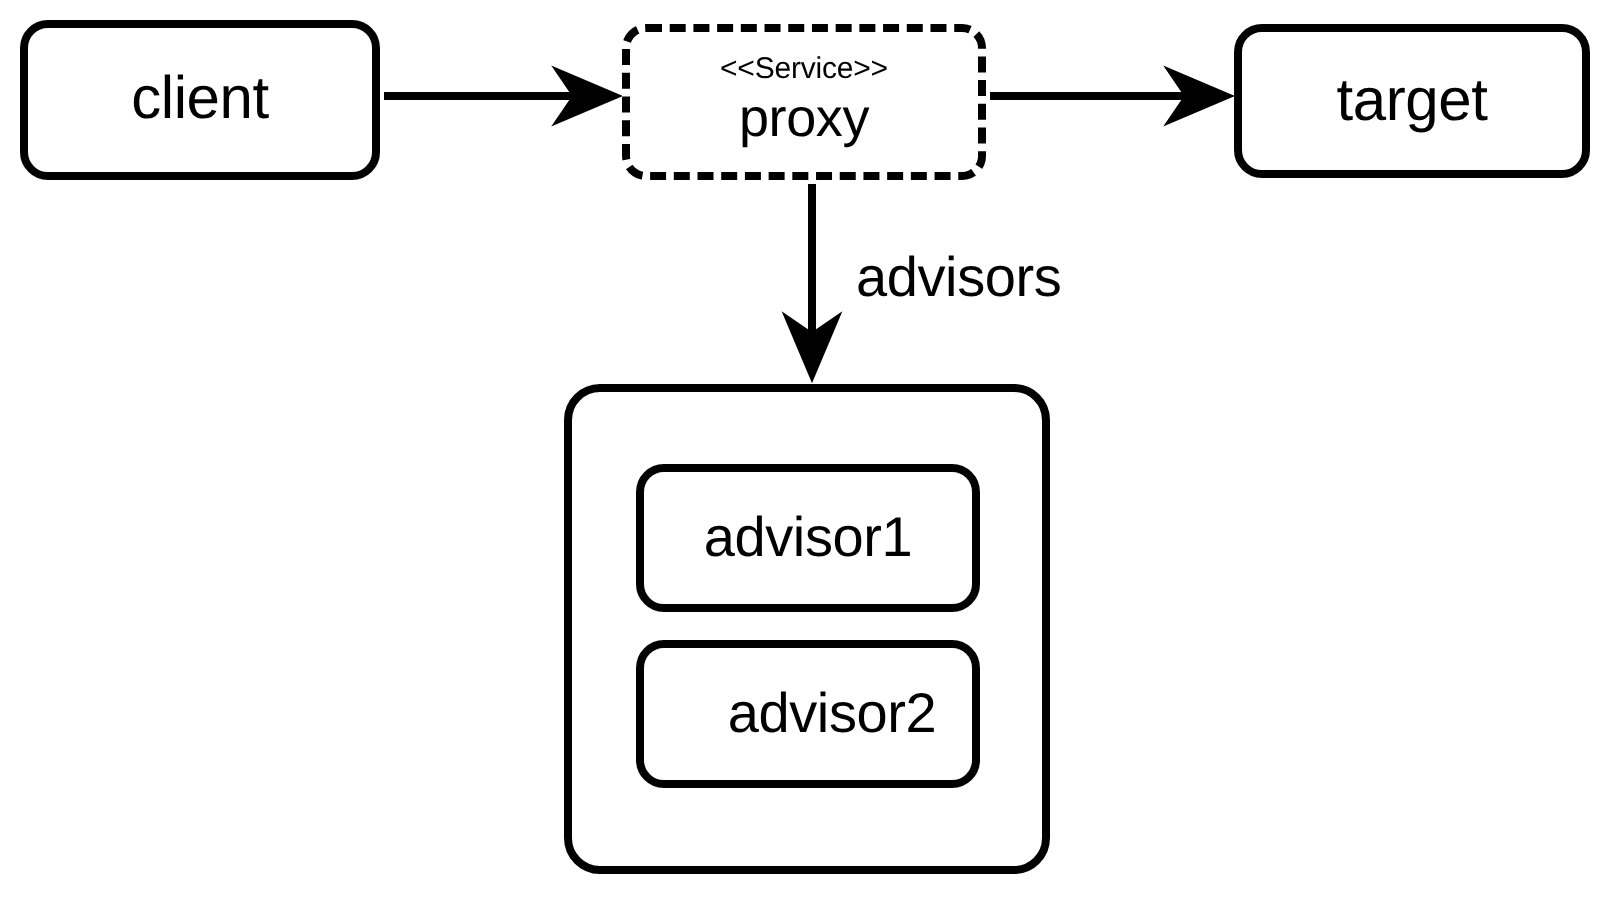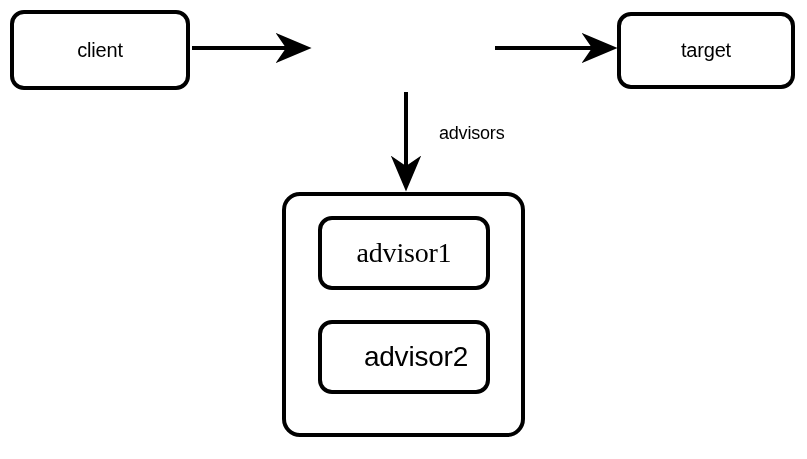--- a/index.html
+++ b/index.html
@@ -21,21 +21,21 @@
     box-sizing: border-box;
     display: flex;
     flex-direction: column;
     align-items: center;
     justify-content: center;
     background: #ffffff;
     border: 4px solid #000000;
     border-radius: 14px;
   }
   .node-label {
-    font-size: 20px;
+    font-size: 30px;
     line-height: 1.05;
     letter-spacing: -0.2px;
     white-space: nowrap;
   }
   .stereotype {
     font-size: 15px;
     line-height: 1.05;
     letter-spacing: -0.1px;
     white-space: nowrap;
     margin-bottom: 2px;
@@ -85,21 +85,21 @@
     display: flex;
     align-items: center;
     justify-content: center;
     background: #ffffff;
     border: 4px solid #000000;
     border-radius: 14px;
     width: 172px;
     height: 74px;
     left: 318px;
   }
-  #advisor1-box { top: 216px; font-family: Liberation Serif, serif; }
+  #advisor1-box { top: 232px; }
   #advisor2-box { top: 320px; padding-left: 24px; }
   .advisor-label {
     font-size: 28px;
     line-height: 1.05;
     letter-spacing: -0.2px;
     white-space: nowrap;
   }
 
   
   #edges {
@@ -107,23 +107,23 @@
     left: 0;
     top: 0;
     width: 807px;
     height: 459px;
     pointer-events: none;
   }
 
   
   #advisors-edge-label {
     position: absolute;
-    left: 439px;
+    left: 428px;
     top: 124px;
-    font-size: 18px;
+    font-size: 28px;
     line-height: 1.05;
     letter-spacing: -0.2px;
     white-space: nowrap;
   }
 </style>
 </head>
 <body>
 
 <div id="canvas">
 
@@ -144,20 +144,24 @@
 
     <g>
       <line x1="406" y1="92" x2="406" y2="186" stroke="#000000" stroke-width="4" marker-end="url(#arrowhead)"></line>
     </g>
   </svg>
 
   <div class="node" id="client-node">
     <span class="node-label">client</span>
   </div>
 
+  <div class="node" id="proxy-node">
+    <span class="stereotype">&lt;&lt;Service&gt;&gt;</span>
+    <span class="node-label">proxy</span>
+  </div>
 
   <div class="node" id="target-node">
     <span class="node-label">target</span>
   </div>
 
   <div id="advisors-edge-label">advisors</div>
 
   <div class="node" id="advisors-container"></div>
 
   <div class="advisor-box" id="advisor1-box">

